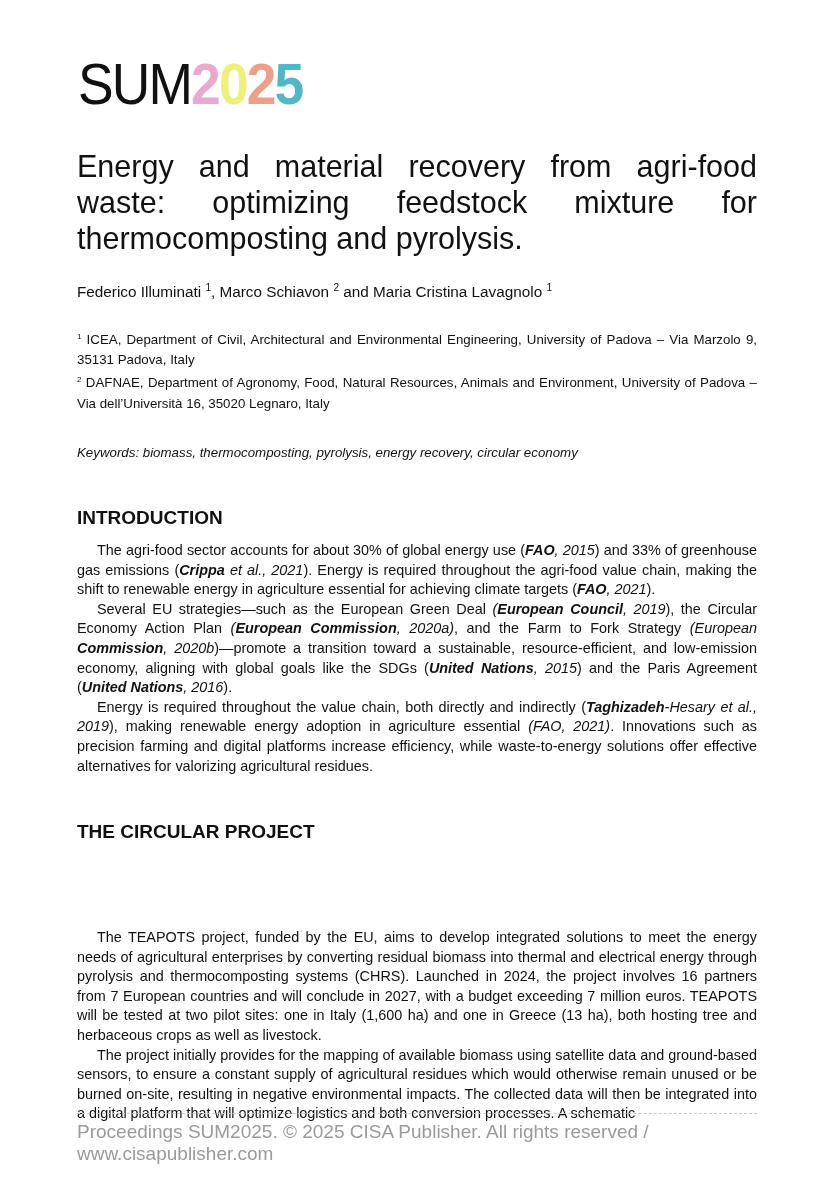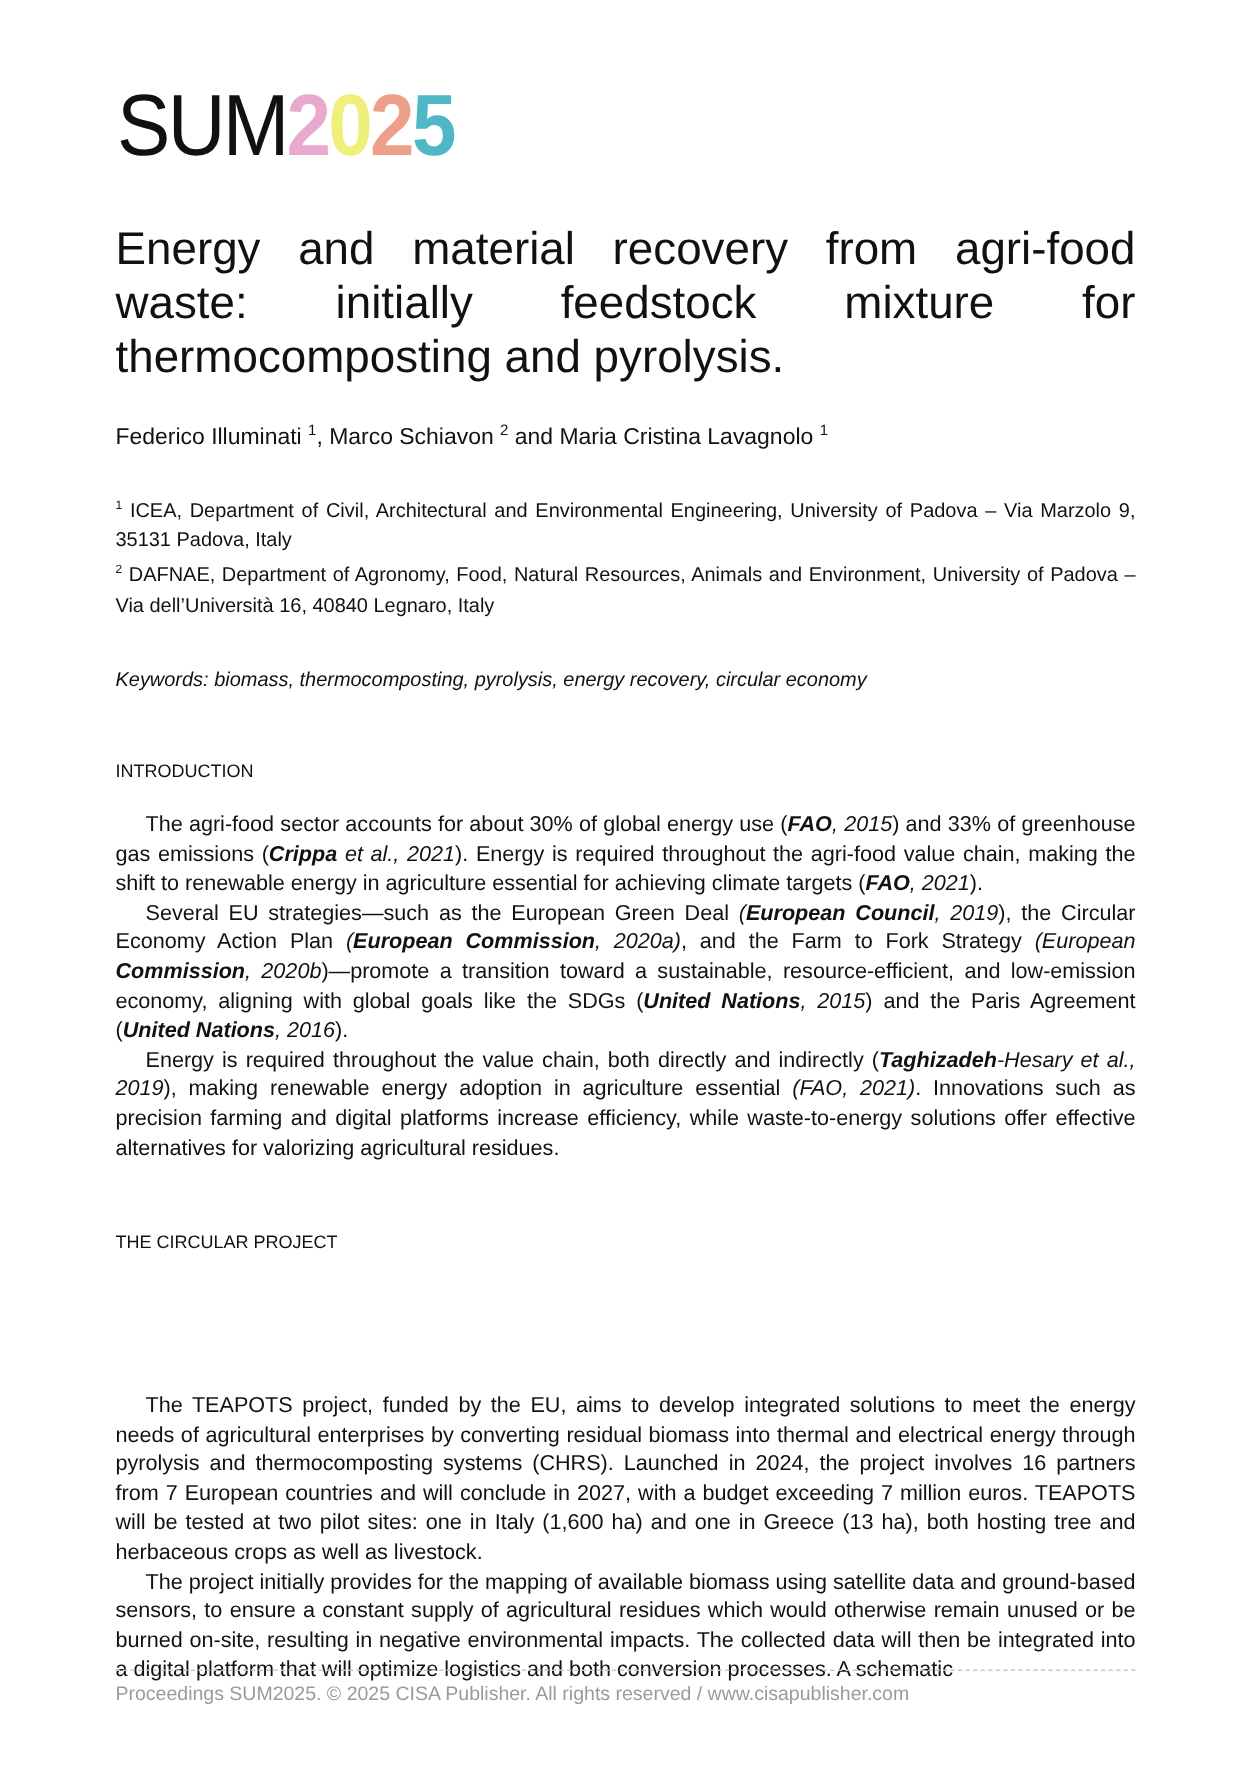--- a/index.html
+++ b/index.html
@@ -38,62 +38,62 @@
       position: absolute; left: 77px; top: 327px; width: 680px;
       font-size: 13.3px; line-height: 20px; 
       text-align: justify;
     }
     .affils p { margin: 0; }
     .affils sup { font-size: 8px; }
     .keywords {
       position: absolute; left: 77px; top: 445px; font-size: 13.3px; font-style: italic;
     }
     .section-head {
-      position: absolute; left: 77px; font-size: 12px; font-weight: normal; margin: 0;
+      position: absolute; left: 77px; font-size: 19px; font-weight: bold; margin: 0;
     }
     .body-text {
       position: absolute; left: 77px; width: 680px;
       font-size: 14.4px; line-height: 19.6px; text-align: justify;
     }
     .body-text p { margin: 0; text-indent: 20px; }
     .footer-line {
       position: absolute; left: 77px; top: 1113px; width: 680px;
       border-top: 1px dashed #c8c8c8;
     }
     .footer {
-      position: absolute; left: 77px; top: 1121px; font-size: 13px; color: #9a9a9a;
+      position: absolute; left: 77px; top: 1121px; font-size: 19px; color: #9a9a9a;
     }
   </style>
 </head>
 <body>
 
 <div class="header">
   <div class="logo">
     <span class="sum">SUM</span>
     <span class="d" style="color: rgb(233, 169, 204);">2</span>
     <span class="d" style="color: rgb(238, 240, 122);">0</span>
     <span class="d" style="color: rgb(238, 159, 138);">2</span>
     <span class="d" style="color: rgb(79, 184, 198);">5</span>
   </div>
 </div>
 
-<h1 class="title">Energy and material recovery from agri-food waste: initially feedstock mixture for thermocomposting and pyrolysis.</h1>
+<h1 class="title">Energy and material recovery from agri-food waste: optimizing feedstock mixture for thermocomposting and pyrolysis.</h1>
 
 <div class="authors">
   <span>Federico Illuminati</span>
   <sup>1</sup><span>, </span>
   <span>Marco Schiavon</span>
   <sup>2</sup><span> and </span>
   <span>Maria Cristina Lavagnolo</span>
   <sup>1</sup>
 </div>
 
 <div class="affils">
   <p><sup>1</sup><span> ICEA, Department of Civil, Architectural and Environmental Engineering, University of Padova – Via Marzolo 9, 35131 Padova, Italy</span></p>
-  <p><sup>2</sup><span> DAFNAE, Department of Agronomy, Food, Natural Resources, Animals and Environment, University of Padova – Via dell’Università 16, 40840 Legnaro, Italy</span></p>
+  <p><sup>2</sup><span> DAFNAE, Department of Agronomy, Food, Natural Resources, Animals and Environment, University of Padova – Via dell’Università 16, 35020 Legnaro, Italy</span></p>
 </div>
 
 <div class="keywords">Keywords: biomass, thermocomposting, pyrolysis, energy recovery, circular economy</div>
 
 <h2 class="section-head" style="top:507px">INTRODUCTION</h2>
 <div class="body-text" style="top:541px">
   <p><span>The agri-food sector accounts for about 30% of global energy use (</span><span style="font-weight: bold; font-style: italic;">FAO</span><span style="font-style: italic;">, 2015</span><span>) and 33% of greenhouse gas emissions (</span><span style="font-weight: bold; font-style: italic;">Crippa</span><span style="font-style: italic;"> et al., 2021</span><span>). Energy is required throughout the agri-food value chain, making the shift to renewable energy in agriculture essential for achieving climate targets (</span><span style="font-weight: bold; font-style: italic;">FAO</span><span style="font-style: italic;">, 2021</span><span>).</span></p>
   <p><span>Several EU strategies—such as the European Green Deal </span><span style="font-style: italic;">(</span><span style="font-weight: bold; font-style: italic;">European Council</span><span style="font-style: italic;">, 2019</span><span>), the Circular Economy Action Plan </span><span style="font-style: italic;">(</span><span style="font-weight: bold; font-style: italic;">European Commission</span><span style="font-style: italic;">, 2020a)</span><span>, and the Farm to Fork Strategy </span><span style="font-style: italic;">(European </span><span style="font-weight: bold; font-style: italic;">Commission</span><span style="font-style: italic;">, 2020b</span><span>)—promote a transition toward a sustainable, resource-efficient, and low-emission economy, aligning with global goals like the SDGs (</span><span style="font-weight: bold; font-style: italic;">United Nations</span><span style="font-style: italic;">, 2015</span><span>) and the Paris Agreement (</span><span style="font-weight: bold; font-style: italic;">United Nations</span><span style="font-style: italic;">, 2016</span><span>).</span></p>
   <p><span>Energy is required throughout the value chain, both directly and indirectly (</span><span style="font-weight: bold; font-style: italic;">Taghizadeh</span><span style="font-style: italic;">-Hesary et al., 2019</span><span>), making renewable energy adoption in agriculture essential </span><span style="font-style: italic;">(FAO, 2021)</span><span>. Innovations such as precision farming and digital platforms increase efficiency, while waste-to-energy solutions offer effective alternatives for valorizing agricultural residues.</span></p>
 </div>

